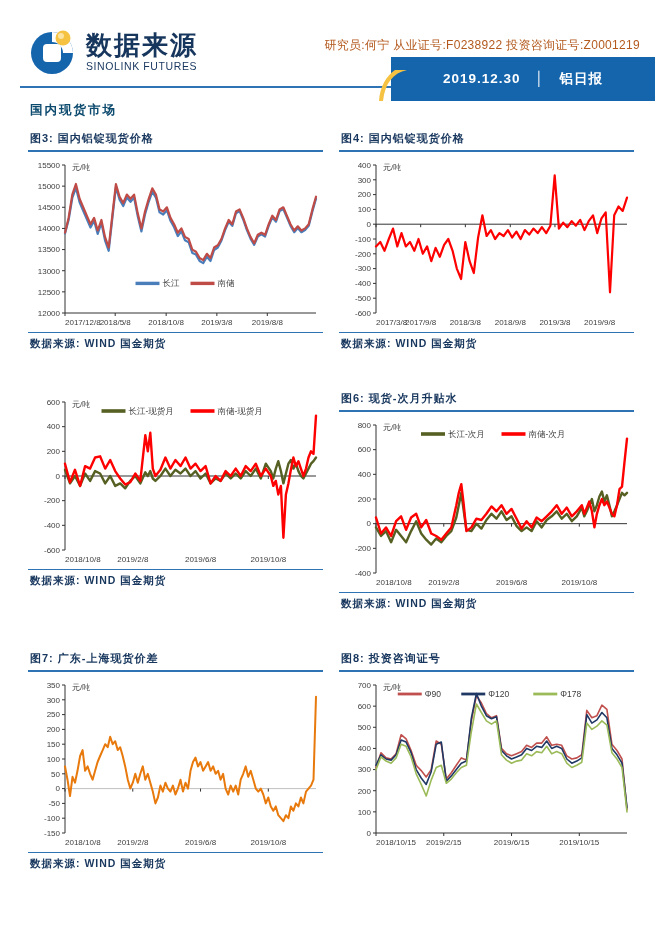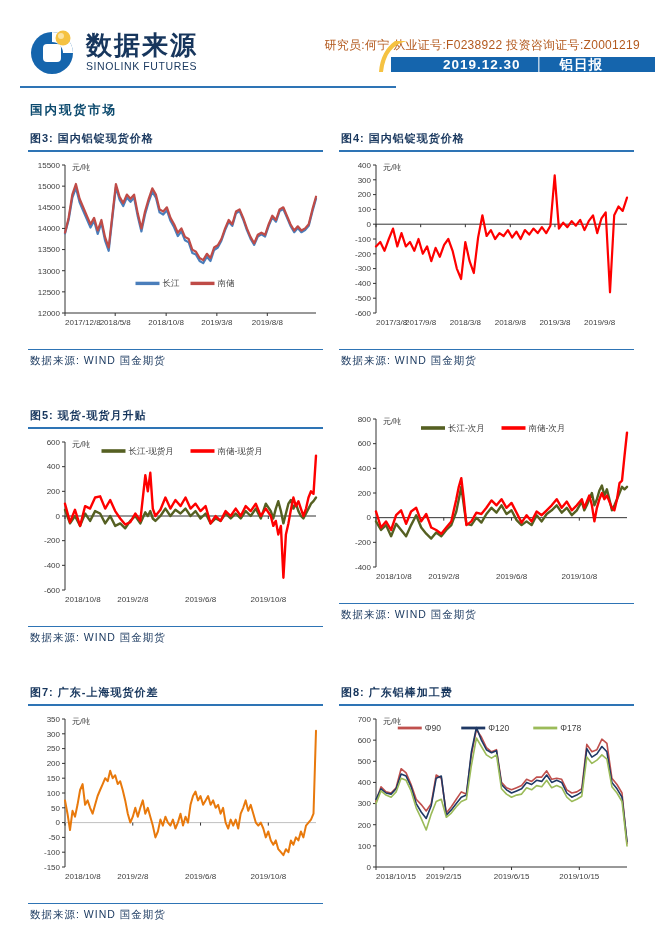--- a/index.html
+++ b/index.html
@@ -4,36 +4,36 @@
 <style>
   html,body{margin:0;padding:0;background:#e9e9e9;}
   .page{position:relative;width:662px;height:936px;background:#ffffff;margin:0 auto;
         font-family:"Liberation Sans","DejaVu Sans",sans-serif;overflow:hidden;}
   
   .header{position:relative;height:96px;}
   .logo-wrap{position:absolute;left:30px;top:27px;display:flex;align-items:center;gap:8px;}
   .brand-cn{font-size:26px;font-weight:bold;color:#17365d;line-height:26px;letter-spacing:2px;}
   .brand-en{font-size:10.5px;font-weight:normal;color:#17365d;letter-spacing:0.6px;margin-top:2px;}
   .researcher{position:absolute;top:37px;right:22px;font-size:12px;color:#b3591d;letter-spacing:0.3px;}
-  .band{position:absolute;top:57px;right:7px;width:264px;height:15px;background:#1565ad;
+  .band{position:absolute;top:57px;right:7px;width:264px;height:44px;background:#1565ad;
         display:flex;align-items:center;justify-content:center;color:#fff;}
   .band .swoosh{position:absolute;left:-14px;bottom:0;}
   .band-text{font-size:13.5px;font-weight:bold;letter-spacing:1px;white-space:nowrap;}
   .band-sep{margin:0 10px;font-weight:normal;}
   .header-rule{position:absolute;top:86px;left:20px;width:376px;height:2px;background:#2e74b5;}
   
   .section-title{margin:6px 0 10px 30px;font-size:12.5px;font-weight:bold;color:#0c4a6e;letter-spacing:2px;}
   
   .grid{display:grid;grid-template-columns:295px 295px;column-gap:16px;row-gap:38px;margin:0 28px;}
   .panel{width:295px;}
   .panel-title{font-size:11px;font-weight:bold;color:#17365d;letter-spacing:1px;
                padding:2px 0 4px 2px;border-bottom:2px solid #2e74b5;}
   .panel svg{display:block;margin-top:2px;}
-  .panel-source{border-top:1.5px solid #2e74b5;margin-top:19px;padding:4px 0 0 2px;
-                font-size:10.5px;font-weight:normal;color:#17365d;letter-spacing:1px;}
+  .panel-source{border-top:1.5px solid #2e74b5;margin-top:2px;padding:4px 0 0 2px;
+                font-size:10.5px;font-weight:bold;color:#17365d;letter-spacing:1px;}
 </style>
 </head>
 <body>
 
 <div class="page">
 
   <div class="header">
     <div class="logo-wrap">
       <svg width="48" height="50" viewBox="0 0 48 50">
         <circle cx="22" cy="26" r="21" fill="#1565ad"></circle>
@@ -143,21 +143,20 @@
           <text x="126.35600000000001" y="171" text-anchor="middle" font-size="8" fill="#404040">2018/3/8</text>
           <text x="171.285" y="171" text-anchor="middle" font-size="8" fill="#404040">2018/9/8</text>
           <text x="215.963" y="171" text-anchor="middle" font-size="8" fill="#404040">2019/3/8</text>
           <text x="260.64099999999996" y="171" text-anchor="middle" font-size="8" fill="#404040">2019/9/8</text>
           <text x="44" y="16" text-anchor="start" font-size="8" fill="#404040">元/吨</text>
           <polyline points="37.0,92.4 41.3,88.0 45.5,96.8 49.8,85.0 54.0,74.6 58.3,92.4 62.5,79.1 66.8,92.4 71.0,88.0 75.3,96.8 79.5,85.0 83.8,99.8 88.1,92.4 92.3,107.2 96.6,93.9 100.8,102.8 105.1,90.9 109.3,85.0 113.6,96.8 117.8,114.6 122.1,125.0 126.3,88.0 130.6,107.2 134.8,119.0 139.1,83.5 143.4,61.3 147.6,82.0 151.9,76.1 156.1,85.0 160.4,79.1 164.6,82.0 168.9,76.1 173.1,83.5 177.4,77.6 181.6,85.0 185.9,76.1 190.2,80.6 194.4,74.6 198.7,79.1 202.9,73.2 207.2,79.1 211.4,71.7 215.7,21.4 219.9,74.6 224.2,68.7 228.4,73.2 232.7,67.2 236.9,71.7 241.2,65.8 245.5,76.1 249.7,67.2 254.0,61.3 258.2,79.1 262.5,64.3 266.7,58.4 271.0,138.3 275.2,61.3 279.5,52.4 283.7,56.9 288.0,43.6" fill="none" stroke="#fe0000" stroke-width="2.2" stroke-linejoin="round" stroke-linecap="round"></polyline>
         </svg>
       <div class="panel-source">数据来源: WIND 国金期货</div>
     </div>
     <div class="panel">
-      <div class="panel-title">图5: 现货-现货月升贴</div>
       <svg width="295" height="176" viewBox="0 0 295 176">
           <line x1="37" y1="11" x2="37" y2="159" stroke="#333" stroke-width="1"></line>
           <line x1="34" y1="159" x2="37" y2="159" stroke="#333" stroke-width="1"></line>
           <text x="32" y="161.8" text-anchor="end" font-size="8" fill="#404040">-600</text>
           <line x1="34" y1="134.33333333333334" x2="37" y2="134.33333333333334" stroke="#333" stroke-width="1"></line>
           <text x="32" y="137.13333333333335" text-anchor="end" font-size="8" fill="#404040">-400</text>
           <line x1="34" y1="109.66666666666667" x2="37" y2="109.66666666666667" stroke="#333" stroke-width="1"></line>
           <text x="32" y="112.46666666666667" text-anchor="end" font-size="8" fill="#404040">-200</text>
           <line x1="34" y1="85" x2="37" y2="85" stroke="#333" stroke-width="1"></line>
           <text x="32" y="87.8" text-anchor="end" font-size="8" fill="#404040">0</text>
@@ -180,20 +179,21 @@
           <polyline points="37.0,78.8 42.0,92.4 47.0,85.0 52.1,94.9 57.1,82.5 62.1,89.9 67.1,80.1 72.1,82.5 77.2,92.4 82.2,85.0 87.2,94.9 92.2,92.4 97.2,97.3 102.3,89.9 107.3,85.0 112.3,92.4 117.3,81.3 119.8,85.0 122.3,80.1 124.8,87.5 127.4,89.9 132.4,85.0 137.4,77.6 142.4,85.0 147.4,78.8 152.5,82.5 157.5,77.6 162.5,85.0 167.5,80.1 172.5,87.5 177.6,82.5 182.6,92.4 187.6,87.5 192.6,89.9 197.6,82.5 202.7,87.5 207.7,82.5 212.7,87.5 217.7,80.1 222.7,85.0 227.8,77.6 232.8,87.5 237.8,72.7 242.8,80.1 245.3,87.5 247.8,77.6 250.3,70.2 252.9,80.1 255.4,92.4 257.9,82.5 260.4,72.7 262.9,69.0 265.4,77.6 267.9,72.7 270.4,80.1 272.9,85.0 275.4,87.5 278.0,82.5 280.5,77.6 283.0,72.7 285.5,70.2 288.0,66.5" fill="none" stroke="#556022" stroke-width="2.4" stroke-linejoin="round" stroke-linecap="round"></polyline>
           <polyline points="37.0,72.7 42.0,91.2 47.0,78.8 52.1,94.9 57.1,75.1 62.1,77.6 67.1,66.5 72.1,65.3 77.2,77.6 82.2,69.0 87.2,80.1 92.2,87.5 97.2,93.6 102.3,91.2 107.3,82.5 112.3,89.9 117.3,44.3 119.8,60.3 122.3,41.8 124.8,77.6 127.4,85.0 132.4,78.8 137.4,66.5 142.4,77.6 147.4,69.0 152.5,75.1 157.5,66.5 162.5,77.6 167.5,72.7 172.5,80.1 177.6,75.1 182.6,92.4 187.6,85.0 192.6,89.9 197.6,80.1 202.7,85.0 207.7,77.6 212.7,85.0 217.7,75.1 222.7,80.1 227.8,72.7 232.8,85.0 237.8,77.6 242.8,85.0 245.3,94.9 247.8,89.9 250.3,103.5 252.9,94.9 255.4,146.7 257.9,103.5 260.4,92.4 262.9,78.8 265.4,66.5 267.9,75.1 270.4,70.2 272.9,77.6 275.4,85.0 278.0,77.6 280.5,66.5 283.0,60.3 285.5,62.8 288.0,24.6" fill="none" stroke="#fe0000" stroke-width="2.4" stroke-linejoin="round" stroke-linecap="round"></polyline>
           <line x1="73.5" y1="20" x2="97.5" y2="20" stroke="#556022" stroke-width="3.5999999999999996"></line>
           <text x="100.5" y="23" text-anchor="start" font-size="8.5" fill="#404040">长江-现货月</text>
           <line x1="162.5" y1="20" x2="186.5" y2="20" stroke="#fe0000" stroke-width="3.5999999999999996"></line>
           <text x="189.5" y="23" text-anchor="start" font-size="8.5" fill="#404040">南储-现货月</text>
         </svg>
       <div class="panel-source">数据来源: WIND 国金期货</div>
     </div>
     <div class="panel">
+      <div class="panel-title">图6: 现货-次月升贴水</div>
       <svg width="295" height="176" viewBox="0 0 295 176">
           <line x1="37" y1="11" x2="37" y2="159" stroke="#333" stroke-width="1"></line>
           <line x1="34" y1="159" x2="37" y2="159" stroke="#333" stroke-width="1"></line>
           <text x="32" y="161.8" text-anchor="end" font-size="8" fill="#404040">-400</text>
           <line x1="34" y1="134.33333333333334" x2="37" y2="134.33333333333334" stroke="#333" stroke-width="1"></line>
           <text x="32" y="137.13333333333335" text-anchor="end" font-size="8" fill="#404040">-200</text>
           <line x1="34" y1="109.66666666666667" x2="37" y2="109.66666666666667" stroke="#333" stroke-width="1"></line>
           <text x="32" y="112.46666666666667" text-anchor="end" font-size="8" fill="#404040">0</text>
           <line x1="34" y1="85" x2="37" y2="85" stroke="#333" stroke-width="1"></line>
           <text x="32" y="87.8" text-anchor="end" font-size="8" fill="#404040">200</text>
@@ -256,21 +256,21 @@
           <text x="37" y="171" text-anchor="start" font-size="8" fill="#404040">2018/10/8</text>
           <text x="104.77" y="171" text-anchor="middle" font-size="8" fill="#404040">2019/2/8</text>
           <text x="172.54" y="171" text-anchor="middle" font-size="8" fill="#404040">2019/6/8</text>
           <text x="240.31" y="171" text-anchor="middle" font-size="8" fill="#404040">2019/10/8</text>
           <text x="44" y="16" text-anchor="start" font-size="8" fill="#404040">元/吨</text>
           <polyline points="37.0,92.4 39.5,105.7 42.0,122.0 44.5,102.8 47.0,108.7 49.5,96.8 52.1,82.0 54.6,76.1 57.1,96.8 59.6,92.4 62.1,99.8 64.6,105.7 67.1,96.8 69.6,88.0 72.1,82.0 74.7,76.1 77.2,70.2 79.7,73.2 82.2,62.8 84.7,70.2 87.2,67.2 89.7,76.1 92.2,73.2 94.7,82.0 97.2,92.4 99.8,105.7 102.3,114.6 104.8,108.7 107.3,99.8 109.8,108.7 112.3,99.8 114.8,92.4 117.3,105.7 119.8,99.8 122.3,108.7 124.8,117.6 127.4,129.4 129.9,123.5 132.4,111.6 134.9,117.6 137.4,108.7 139.9,114.6 142.4,117.6 144.9,111.6 147.4,120.5 149.9,114.6 152.5,105.7 155.0,117.6 157.5,108.7 160.0,114.6 162.5,96.8 165.0,88.0 167.5,83.5 170.0,92.4 172.5,88.0 175.1,96.8 177.6,92.4 180.1,88.0 182.6,96.8 185.1,92.4 187.6,99.8 190.1,96.8 192.6,105.7 195.1,99.8 197.6,114.6 200.2,120.5 202.7,111.6 205.2,117.6 207.7,111.6 210.2,120.5 212.7,105.7 215.2,99.8 217.7,92.4 220.2,102.8 222.7,96.8 225.3,105.7 227.8,114.6 230.3,117.6 232.8,114.6 235.3,120.5 237.8,129.4 240.3,123.5 242.8,132.4 245.3,136.8 247.8,132.4 250.3,141.2 252.9,144.2 255.4,147.2 257.9,141.2 260.4,144.2 262.9,132.4 265.4,136.8 267.9,129.4 270.4,132.4 272.9,123.5 275.4,129.4 278.0,117.6 280.5,114.6 283.0,111.6 285.5,105.7 288.0,22.8" fill="none" stroke="#e8790c" stroke-width="2" stroke-linejoin="round" stroke-linecap="round"></polyline>
         </svg>
       <div class="panel-source">数据来源: WIND 国金期货</div>
     </div>
     <div class="panel">
-      <div class="panel-title">图8: 广东铝棒加工费</div>
+      <div class="panel-title">图8: 投资咨询证号</div>
       <svg width="295" height="176" viewBox="0 0 295 176">
           <line x1="37" y1="11" x2="37" y2="159" stroke="#333" stroke-width="1"></line>
           <line x1="34" y1="159" x2="37" y2="159" stroke="#333" stroke-width="1"></line>
           <text x="32" y="161.8" text-anchor="end" font-size="8" fill="#404040">0</text>
           <line x1="34" y1="137.85714285714286" x2="37" y2="137.85714285714286" stroke="#333" stroke-width="1"></line>
           <text x="32" y="140.65714285714287" text-anchor="end" font-size="8" fill="#404040">100</text>
           <line x1="34" y1="116.71428571428572" x2="37" y2="116.71428571428572" stroke="#333" stroke-width="1"></line>
           <text x="32" y="119.51428571428572" text-anchor="end" font-size="8" fill="#404040">200</text>
           <line x1="34" y1="95.57142857142857" x2="37" y2="95.57142857142857" stroke="#333" stroke-width="1"></line>
           <text x="32" y="98.37142857142857" text-anchor="end" font-size="8" fill="#404040">300</text>

